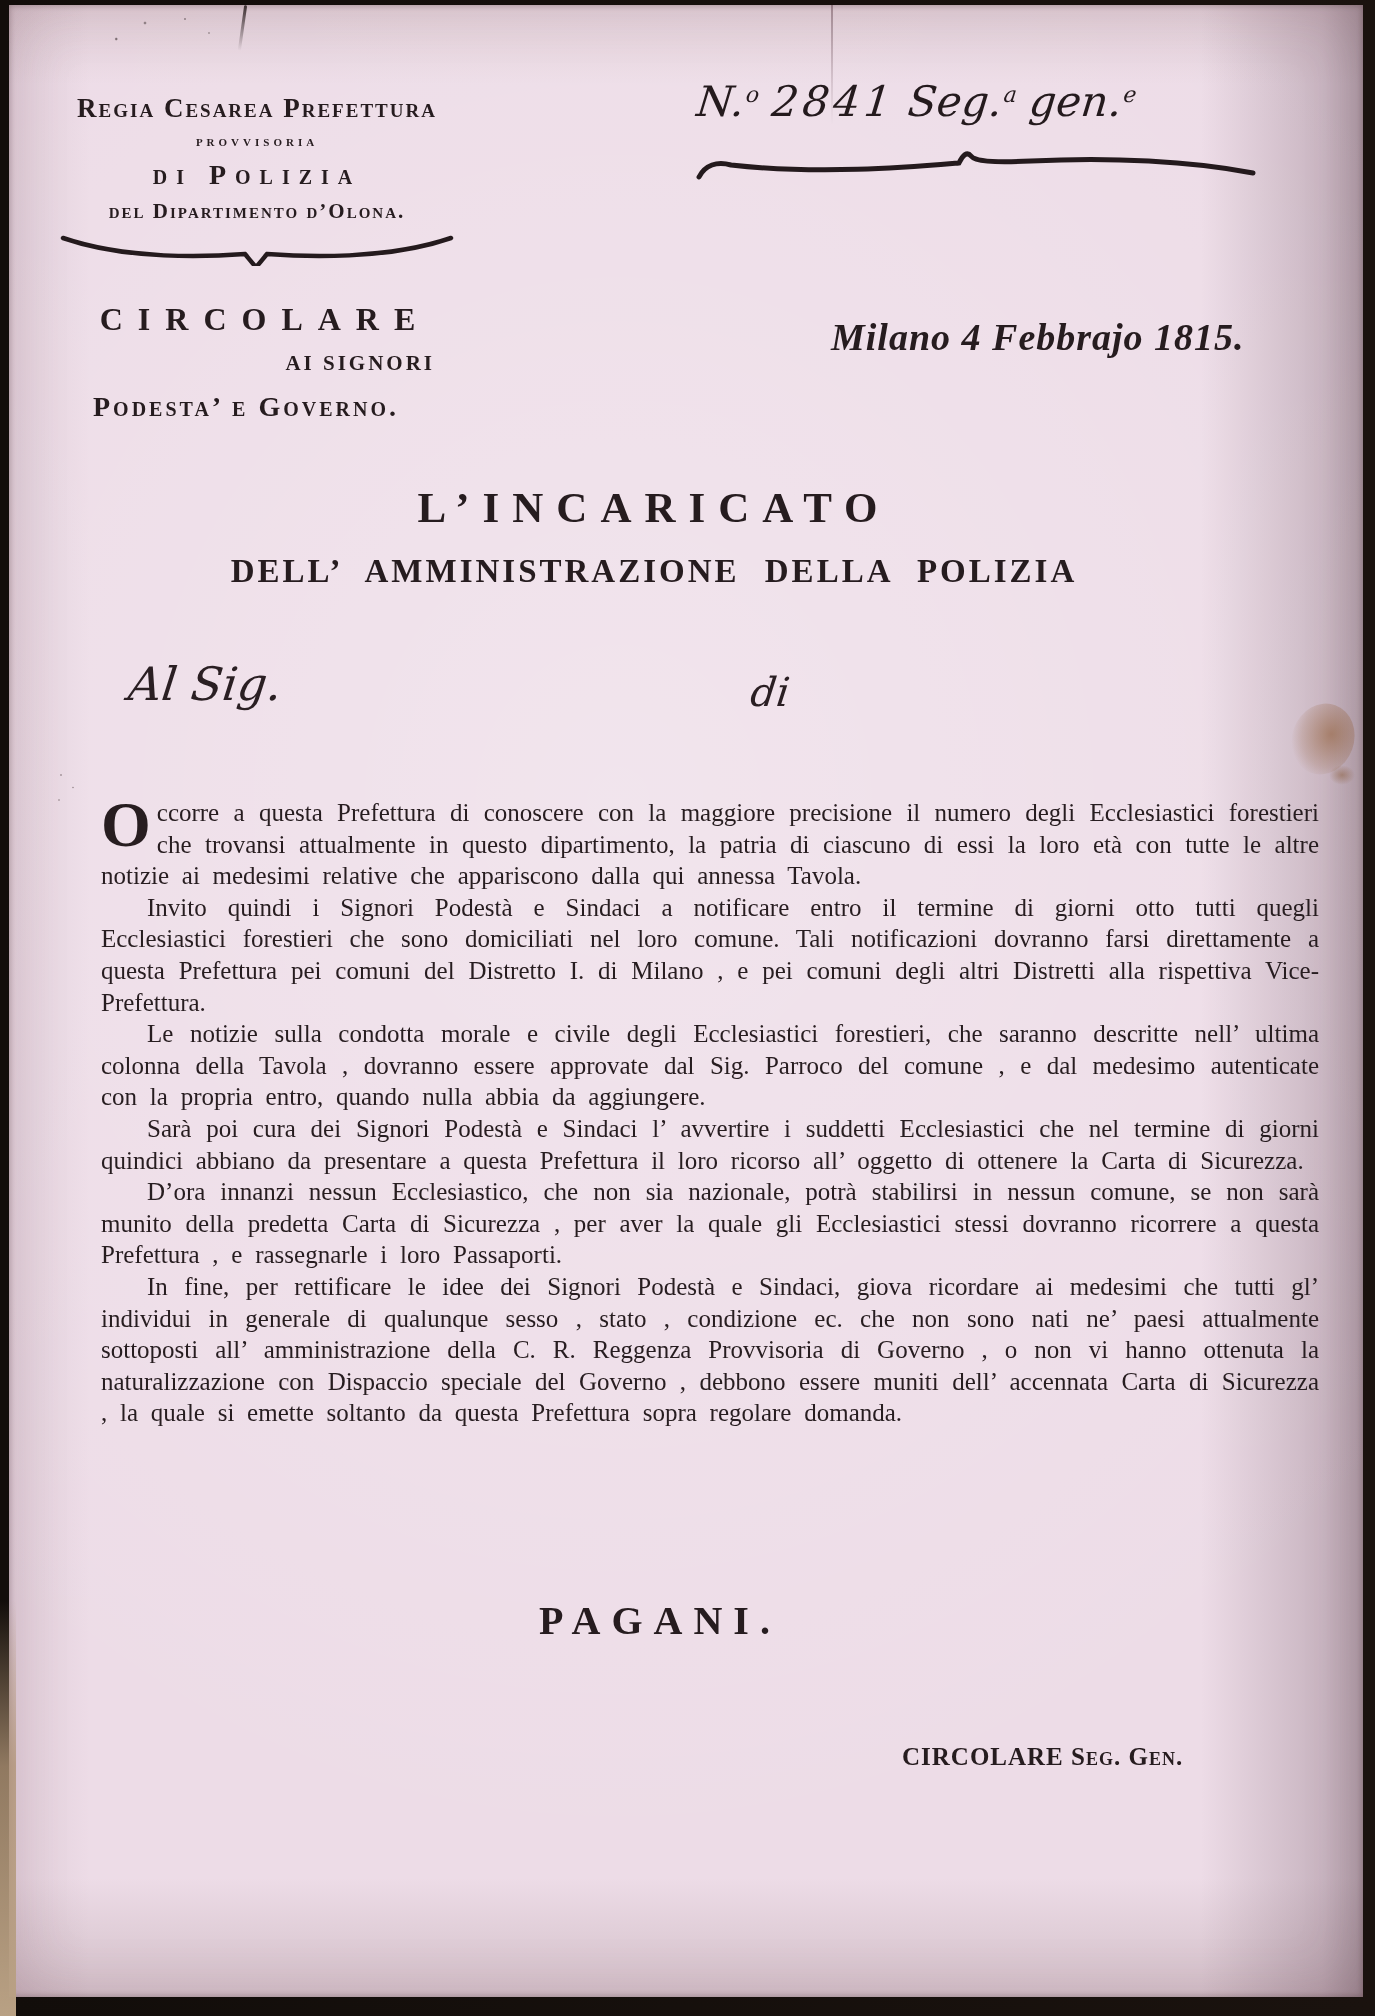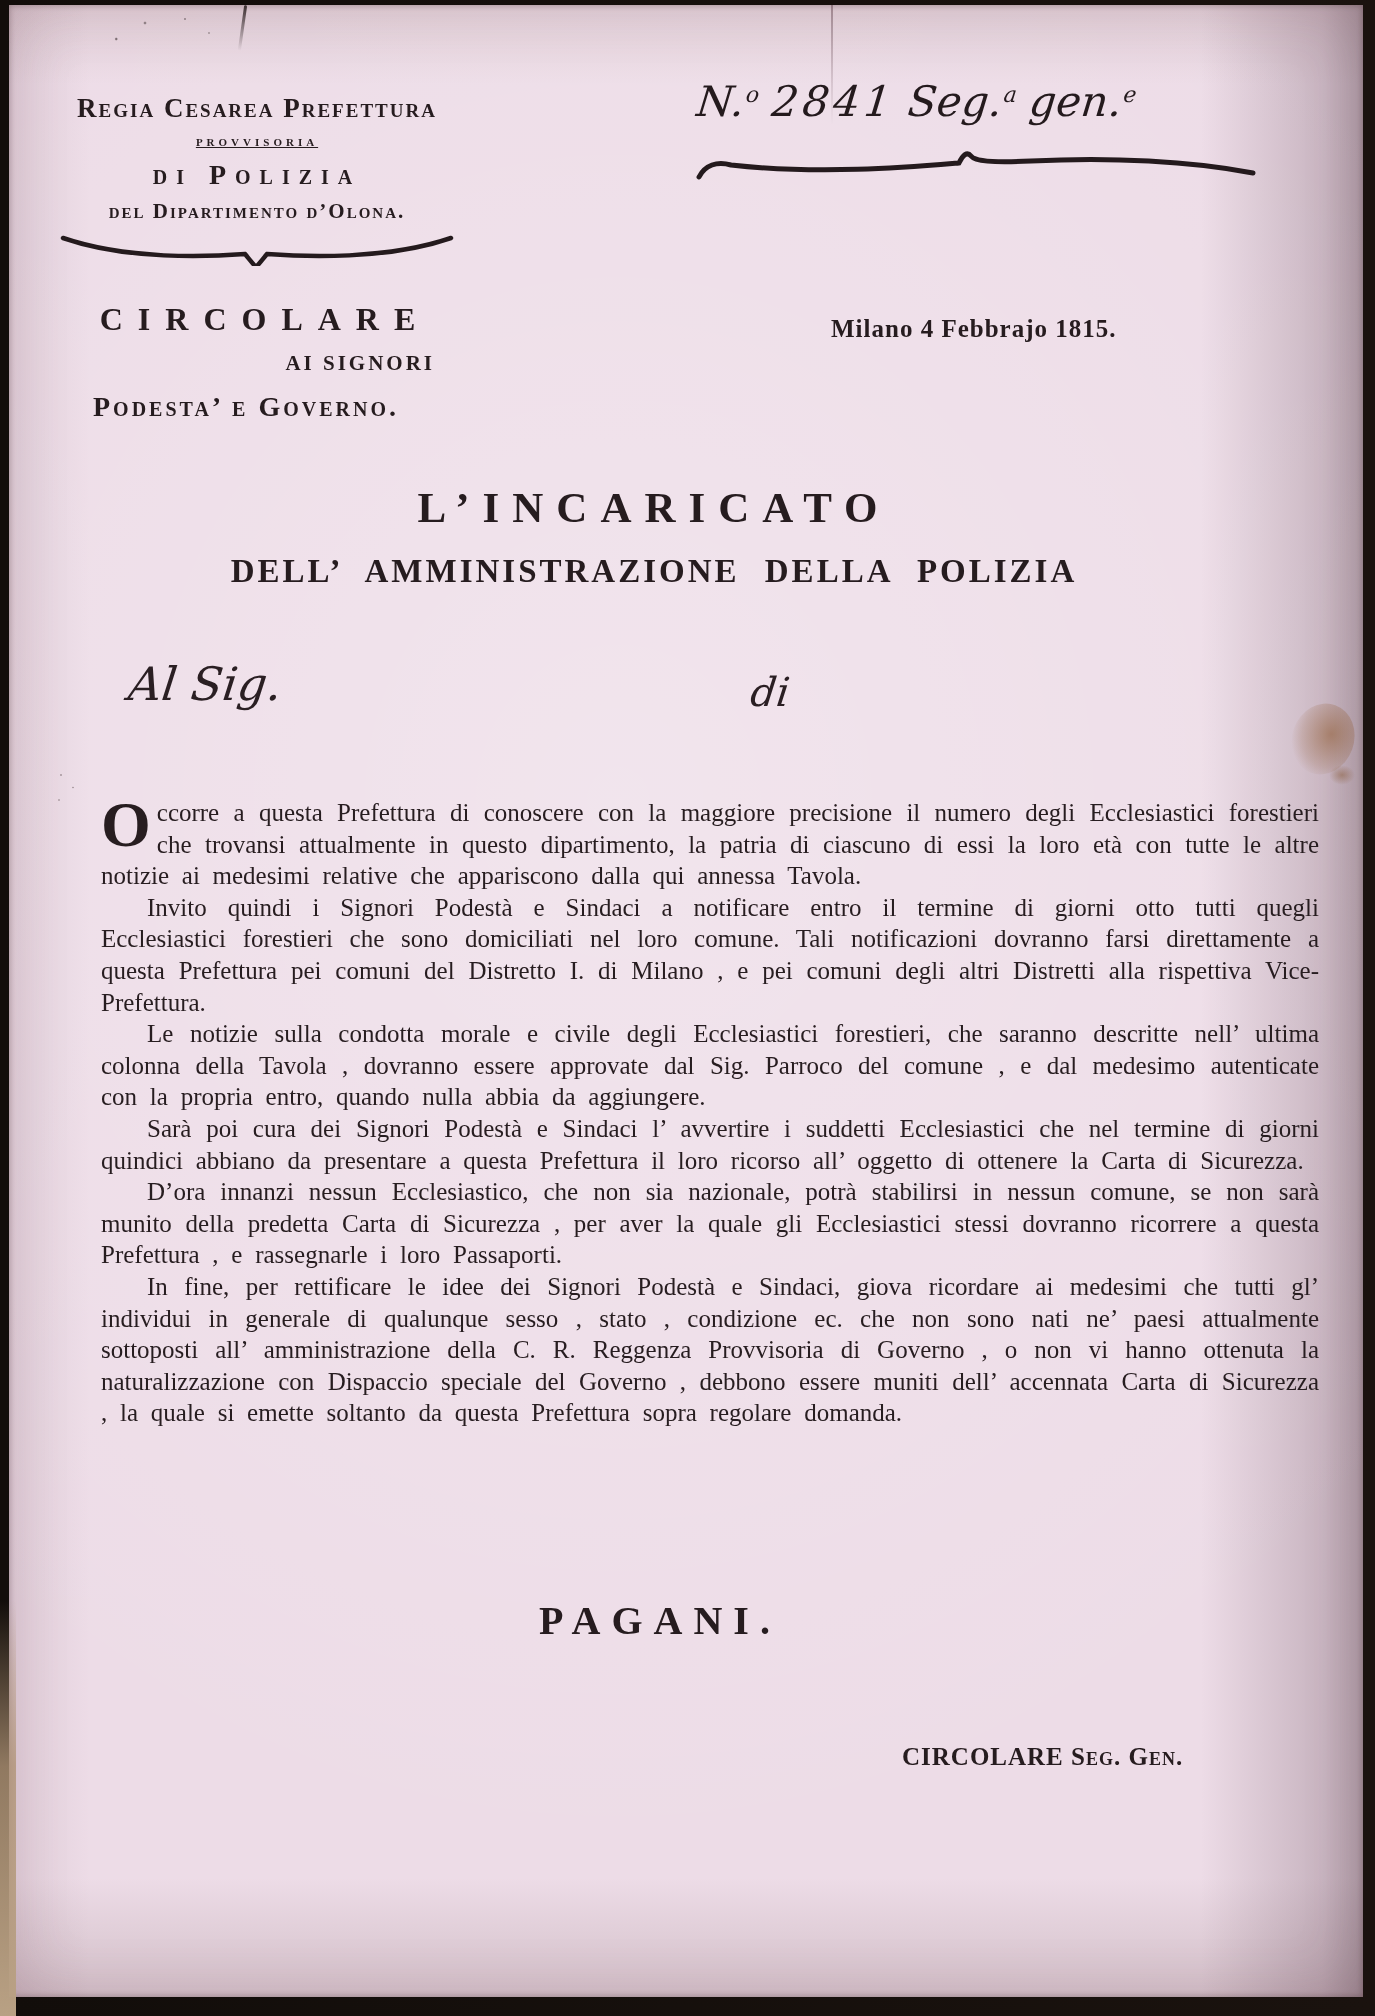--- a/index.html
+++ b/index.html
@@ -19,41 +19,41 @@
       linear-gradient(90deg, rgba(94,60,70,0.10) 0%, rgba(94,60,70,0) 6%, rgba(94,60,70,0) 88%, rgba(70,40,55,0.22) 97%, rgba(50,28,38,0.35) 100%),
       linear-gradient(180deg, rgba(120,90,80,0.12) 0%, rgba(120,90,80,0) 4%, rgba(120,90,80,0) 94%, rgba(90,60,60,0.18) 100%),
       #eddce7;
     box-shadow: inset 0 0 60px rgba(120,70,90,0.18), inset 0 0 6px rgba(40,20,20,0.35);
     color:#261c1f;
   }
   .abs{position:absolute;}
   
   #letterhead{left:48px; top:80px; width:400px; text-align:center;margin-top:8px;}
   .lh1{font-variant:small-caps; font-size:27px; letter-spacing:2px; font-weight:bold;}
-  .lh2{font-variant:small-caps; font-size:15px; letter-spacing:4px; margin-top:9px; font-weight:bold;text-decoration:underline;}
+  .lh2{font-variant:small-caps; font-size:15px; letter-spacing:4px; margin-top:9px; font-weight:bold;}
   .lh3{font-variant:small-caps; font-size:28px; letter-spacing:9px; margin-top:9px; font-weight:bold;}
   .lh4{font-variant:small-caps; font-size:21px; letter-spacing:2px; margin-top:8px; font-weight:bold;}
   .brace-wrap{margin-top:8px;}
   
   #registry{left:688px; top:72px; width:520px;
     font-style:italic; font-size:42px; transform:skewX(-6deg);
     font-family:"DejaVu Serif","Liberation Serif",serif;
     color:#241a1d; white-space:nowrap;}
   #registry sup{font-size:22px; vertical-align:14px; margin-left:1px;}
   #registry .num{letter-spacing:4px;}
   #registry-flourish{left:682px; top:142px;}
   
   #circ-heading{left:66px; top:296px; width:380px; text-align:center;
     font-size:32px; letter-spacing:15px; font-weight:bold;}
   #circ-sub{left:66px; top:346px; width:360px; text-align:right;
     font-size:21px; letter-spacing:3px; font-weight:bold;}
   #circ-addr{left:84px; top:386px; font-variant:small-caps;
     font-size:28px; letter-spacing:3px; font-weight:bold;}
-  #dateline{left:822px; top:310px; font-weight:bold;
-    font-size:25px; letter-spacing:1px;}
+  #dateline{left:822px; top:310px; font-style:italic; font-weight:bold;
+    font-size:38px; letter-spacing:1px;}
   
   #title1{left:0; top:478px; width:1290px; text-align:center;
     font-size:43px; letter-spacing:13px; font-weight:bold;}
   #title2{left:0; top:548px; width:1290px; text-align:center;
     font-size:33px; letter-spacing:3px; word-spacing:14px; font-weight:bold;}
   
   .script{font-style:italic; font-family:"DejaVu Serif","Liberation Serif",serif;
     transform:skewX(-7deg); color:#2a1f23;}
   #salut-left{left:120px; top:652px; font-size:46px;}
   #salut-right{left:742px; top:664px; font-size:40px;}

